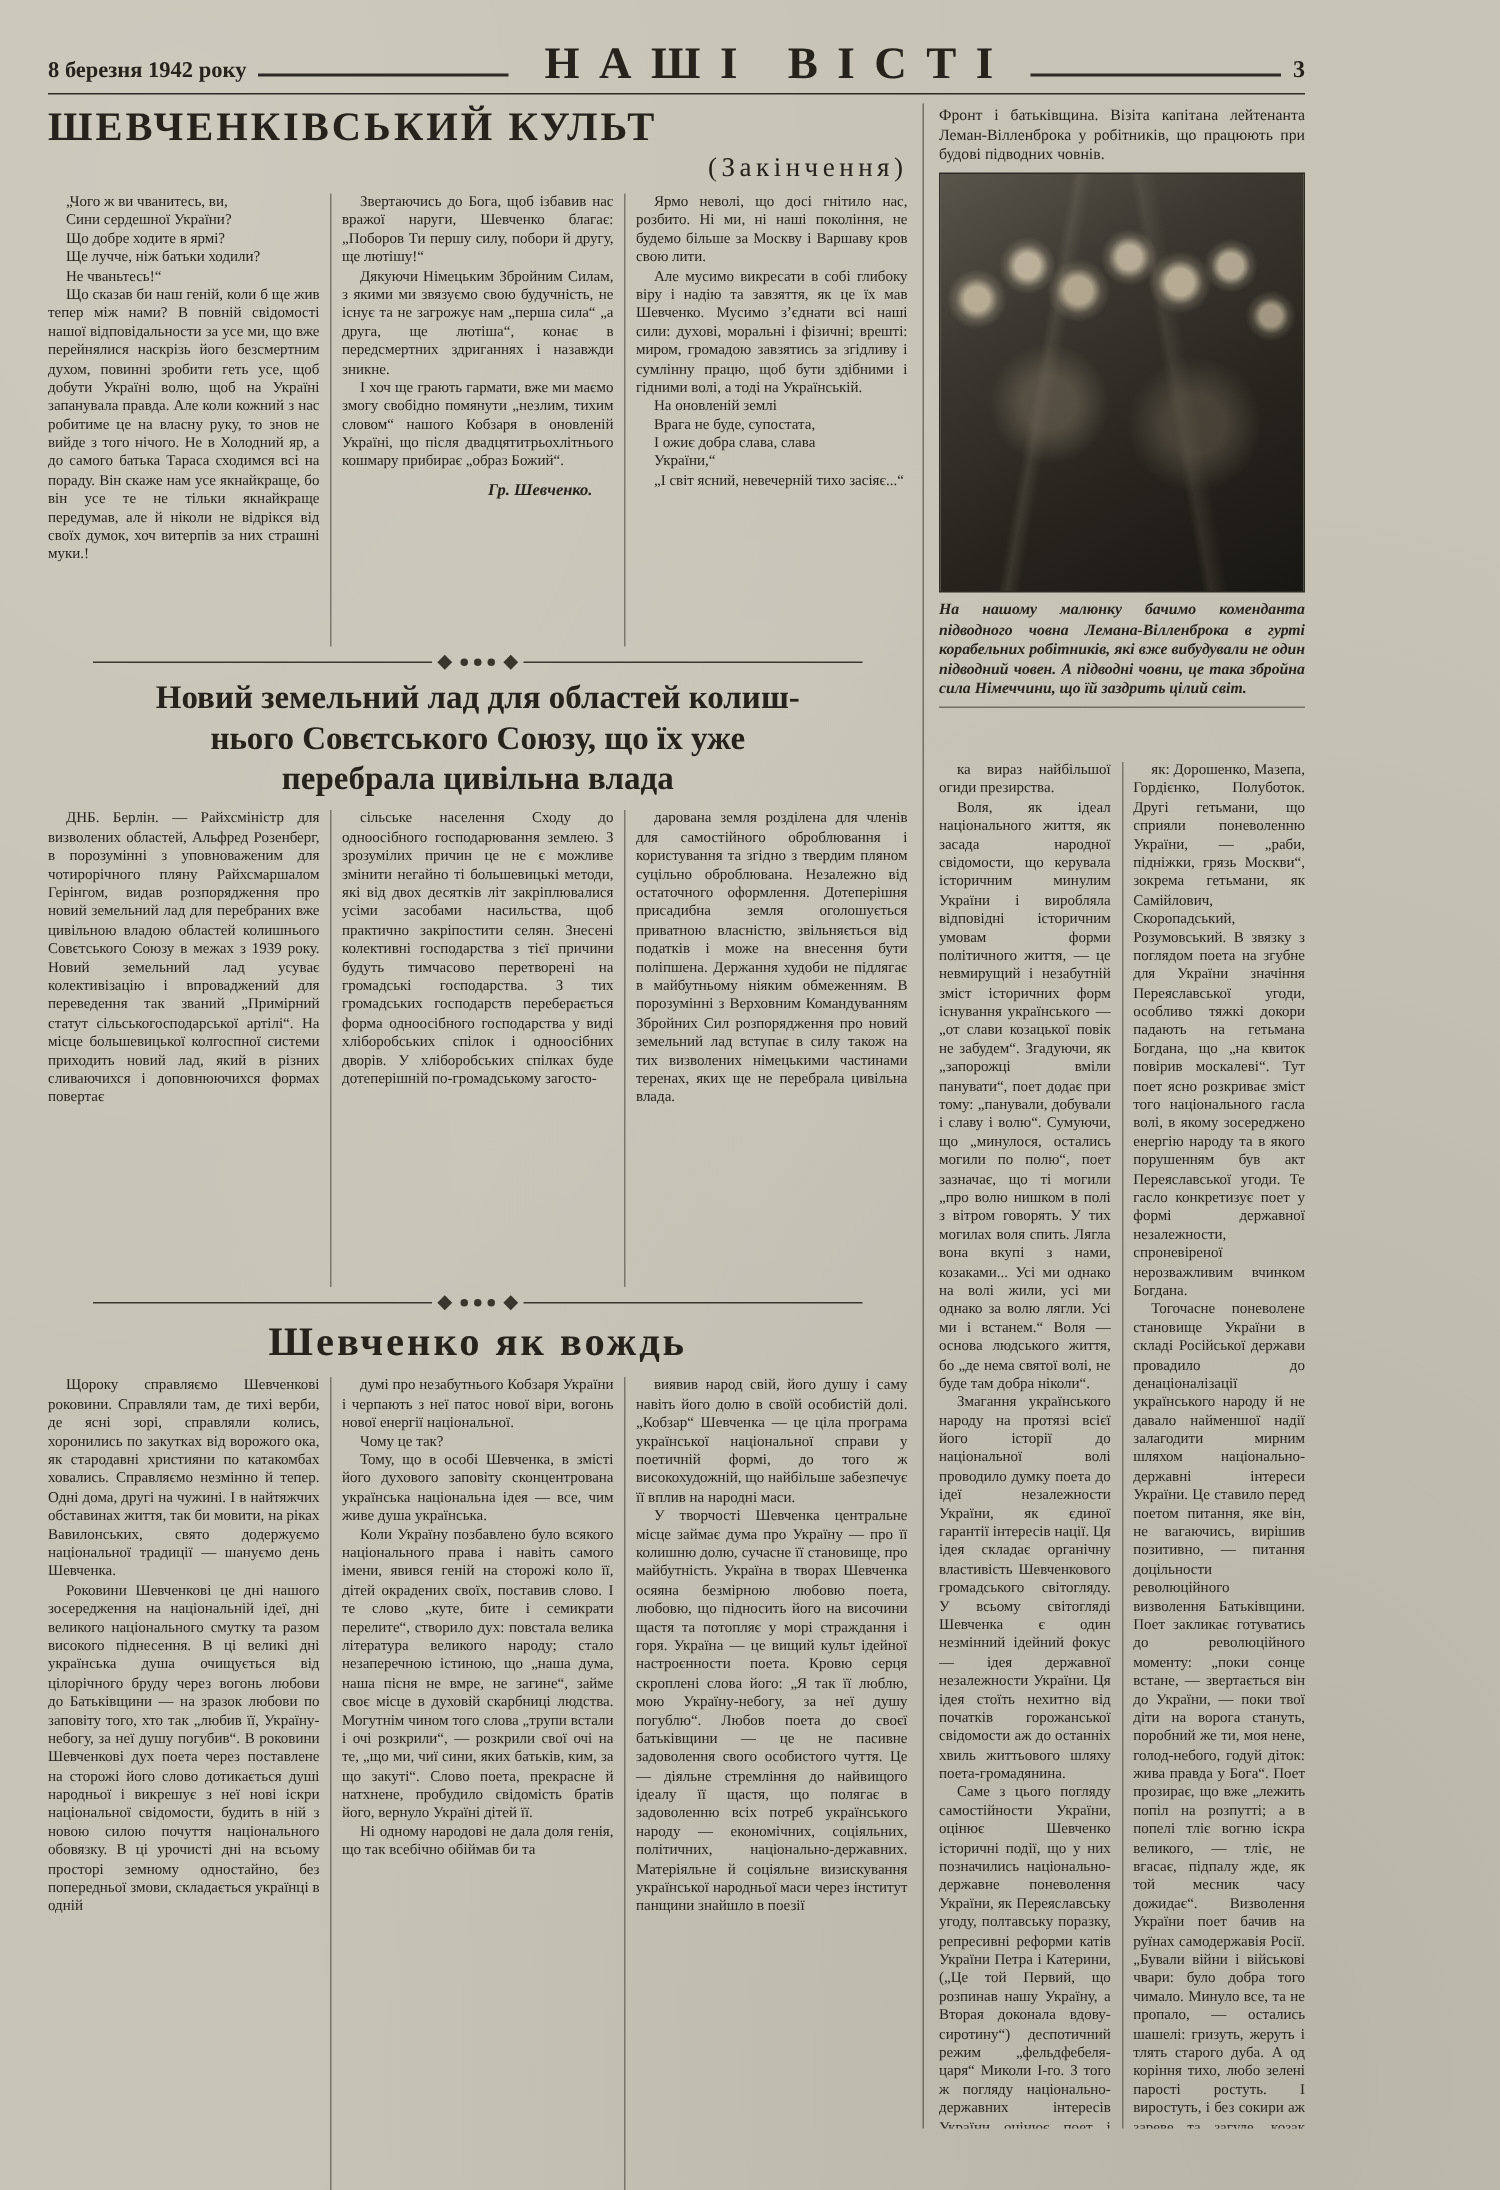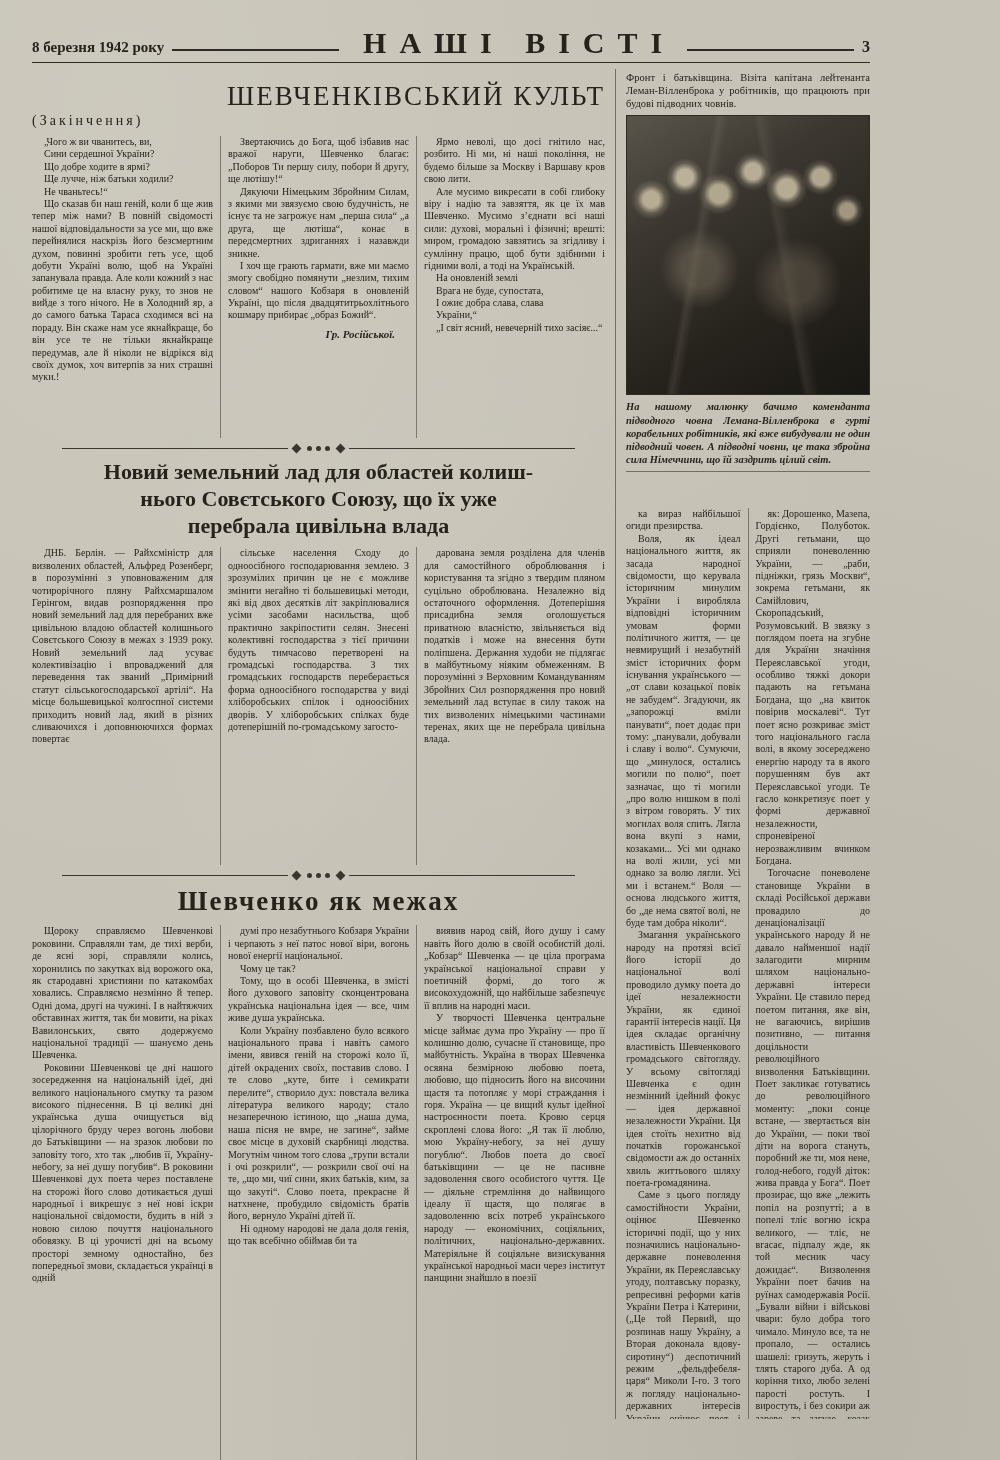--- a/index.html
+++ b/index.html
@@ -19,22 +19,22 @@
   .date{font-weight:bold;font-size:15px;white-space:nowrap;padding-bottom:4px;}
   .pagenum{font-weight:bold;font-size:16px;white-space:nowrap;padding-bottom:4px;}
   .masthead{font-weight:bold;font-size:30px;letter-spacing:13px;white-space:nowrap;padding:0 4px 0 16px;}
   .hline{flex:1;height:2px;background:#2e2b24;margin:0 8px 9px 8px;}
   .head-rule{height:1px;background:#2e2b24;margin-top:2px;}
   
   .content{display:flex;margin-top:6px;height:1350px;}
   .left-sec{width:583px;flex:none;padding-right:10px;box-sizing:border-box;}
   .right-sec{flex:1;border-left:1px solid rgba(45,41,34,.55);padding-left:10px;box-sizing:border-box;overflow:hidden;}
   
-  .a1-title{font-size:27px;font-weight:normal;text-align:right;margin:12px 0 0 0;letter-spacing:2px;}
-  .a1-sub{text-align:left;font-size:14px;margin:1px 0 7px 0;letter-spacing:3px;}
+  .a1-title{font-size:27px;font-weight:bold;text-align:left;margin:0 0 0 0;letter-spacing:2px;}
+  .a1-sub{text-align:right;font-size:18px;margin:1px 0 7px 0;letter-spacing:3px;}
   
   .cols{display:flex;}
   .tcol{flex:1;overflow:hidden;text-align:justify;font-size:10px;line-height:1.24;padding:0 7px;}
   .tcol:first-child{padding-left:0;}
   .tcol:last-child{padding-right:0;}
   .tcol + .tcol{border-left:1px solid rgba(45,41,34,.5);}
   .tcol p{margin:0;text-indent:12px;}
   .cols-a1{height:302px;}
   .cols-a2{height:318px;}
   .cols-a3{height:548px;}
@@ -99,21 +99,21 @@
               <p>Ще лучче, ніж батьки ходили?</p>
               <p>Не чваньтесь!“</p>
               <p>Що сказав би наш геній, коли б ще жив тепер між нами? В повній свідомості нашої відповідальности за усе ми, що вже перейнялися наскрізь його безсмертним духом, повинні зробити геть усе, щоб добути Україні волю, щоб на Україні запанувала правда. Але коли кожний з нас робитиме це на власну руку, то знов не вийде з того нічого. Не в Холодний яр, а до самого батька Тараса сходимся всі на пораду. Він скаже нам усе якнайкраще, бо він усе те не тільки якнайкраще передумав, але й ніколи не відрікся від своїх думок, хоч витерпів за них страшні муки.!</p>
             </div>
           <div class="tcol">
             <div>
                 <p>Звертаючись до Бога, щоб ізбавив нас вражої наруги, Шевченко благає: „Поборов Ти першу силу, побори й другу, ще лютішу!“</p>
                 <p>Дякуючи Німецьким Збройним Силам, з якими ми звязуємо свою будучність, не існує та не загрожує нам „перша сила“ „а друга, ще лютіша“, конає в передсмертних здриганнях і назавжди зникне.</p>
                 <p>І хоч ще грають гармати, вже ми маємо змогу свобідно помянути „незлим, тихим словом“ нашого Кобзаря в оновленій Україні, що після двадцятитрьохлітнього кошмару прибирає „образ Божий“.</p>
               </div>
-            <div class="signature">Гр. Російської.</div>
+            <div class="signature">Гр. Шевченко.</div>
           </div>
           <div class="tcol">
               <p>Ярмо неволі, що досі гнітило нас, розбито. Ні ми, ні наші покоління, не будемо більше за Москву і Варшаву кров свою лити.</p>
               <p>Але мусимо викресати в собі глибоку віру і надію та завзяття, як це їх мав Шевченко. Мусимо з’єднати всі наші сили: духові, моральні і фізичні; врешті: миром, громадою завзятись за згідливу і сумлінну працю, щоб бути здібними і гідними волі, а тоді на Українській.</p>
               <p>На оновленій землі</p>
               <p>Врага не буде, супостата,</p>
               <p>І ожиє добра слава, слава</p>
               <p>України,“</p>
               <p>„І світ ясний, невечерній тихо засіяє...“</p>
             </div>
@@ -151,21 +151,21 @@
         <span class="orn-line"></span>
           <span class="orn-d"></span>
           <span class="orn-c"></span>
           <span class="orn-c"></span>
           <span class="orn-c"></span>
           <span class="orn-d"></span>
           <span class="orn-line"></span>
       </div>
 
       <section>
-        <h2 class="a3-title">Шевченко як межах</h2>
+        <h2 class="a3-title">Шевченко як вождь</h2>
         <div class="cols cols-a3">
           <div class="tcol">
               <p>Щороку справляємо Шевченкові роковини. Справляли там, де тихі верби, де ясні зорі, справляли колись, хоронились по закутках від ворожого ока, як стародавні християни по катакомбах ховались. Справляємо незмінно й тепер. Одні дома, другі на чужині. І в найтяжчих обставинах життя, так би мовити, на ріках Вавилонських, свято додержуємо національної традиції — шануємо день Шевченка.</p>
               <p>Роковини Шевченкові це дні нашого зосередження на національній ідеї, дні великого національного смутку та разом високого піднесення. В ці великі дні українська душа очищується від цілорічного бруду через вогонь любови до Батьківщини — на зразок любови по заповіту того, хто так „любив її, Україну-небогу, за неї душу погубив“. В роковини Шевченкові дух поета через поставлене на сторожі його слово дотикається душі народньої і викрешує з неї нові іскри національної свідомости, будить в ній з новою силою почуття національного обовязку. В ці урочисті дні на всьому просторі земному одностайно, без попередньої змови, складається українці в одній</p>
             </div>
           <div class="tcol">
               <p>думі про незабутнього Кобзаря України і черпають з неї патос нової віри, вогонь нової енергії національної.</p>
               <p>Чому це так?</p>
               <p>Тому, що в особі Шевченка, в змісті його духового заповіту сконцентрована українська національна ідея — все, чим живе душа українська.</p>
               <p>Коли Україну позбавлено було всякого національного права і навіть самого імени, явився геній на сторожі коло її, дітей окрадених своїх, поставив слово. І те слово „куте, бите і семикрати перелите“, створило дух: повстала велика література великого народу; стало незаперечною істиною, що „наша дума, наша пісня не вмре, не загине“, займе своє місце в духовій скарбниці людства. Могутнім чином того слова „трупи встали і очі розкрили“, — розкрили свої очі на те, „що ми, чиї сини, яких батьків, ким, за що закуті“. Слово поета, прекрасне й натхнене, пробудило свідомість братів його, вернуло Україні дітей її.</p>

